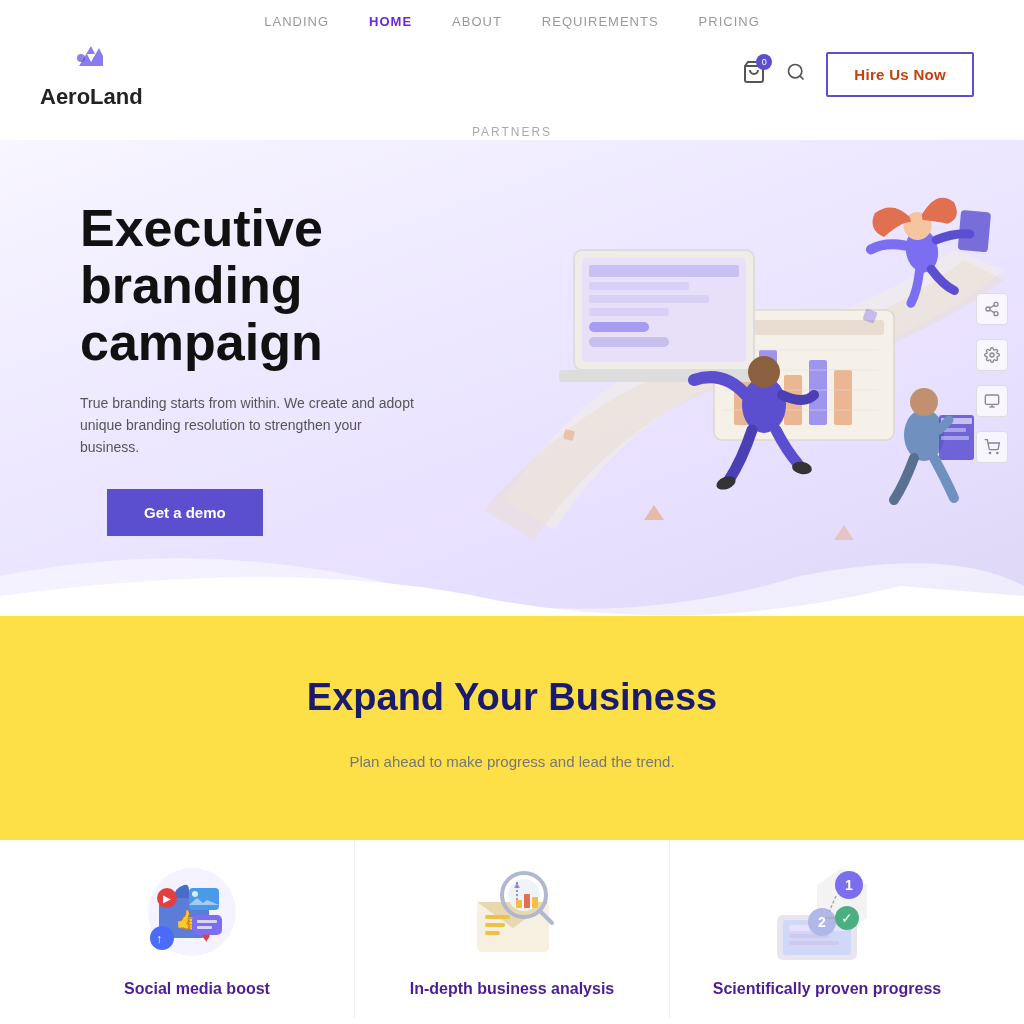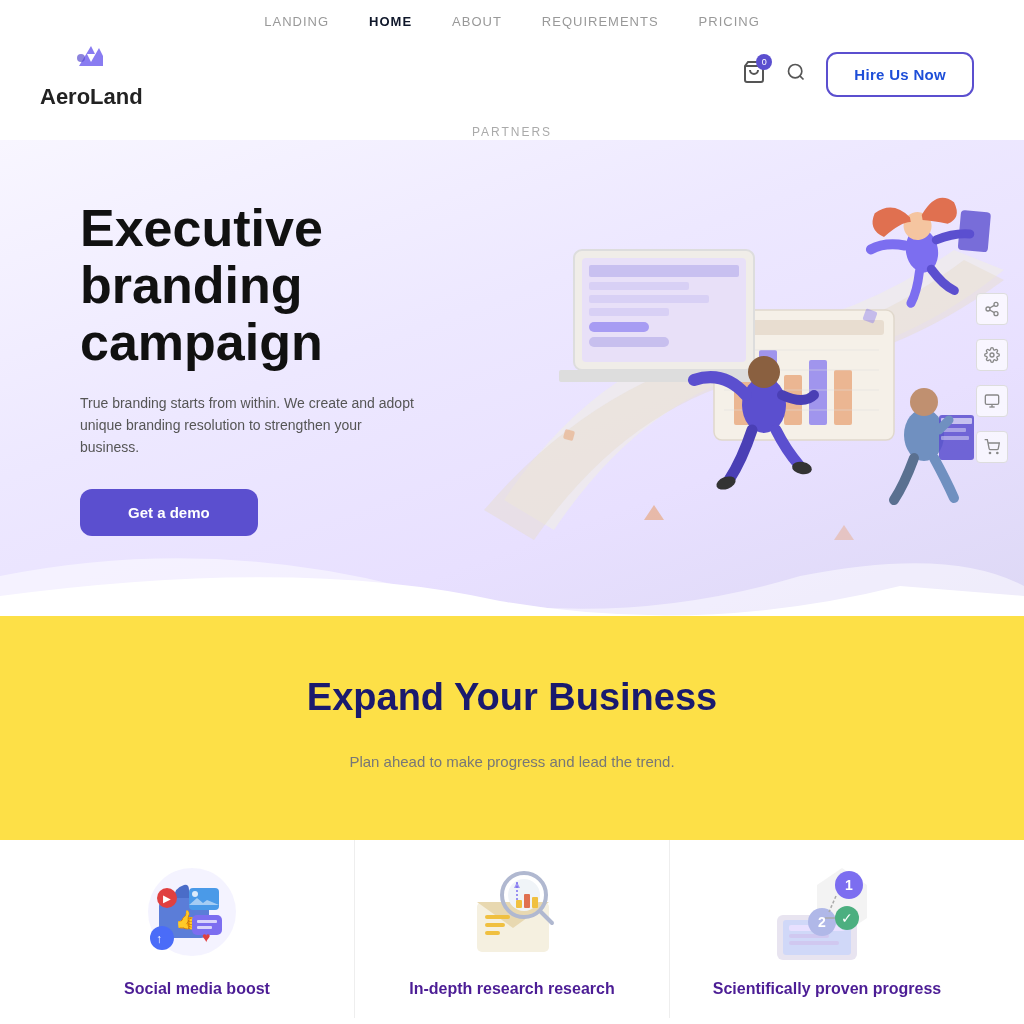--- a/index.html
+++ b/index.html
@@ -2,43 +2,43 @@
 <html><head>
   <meta charset="utf-8">
   <style>
     * { margin: 0; padding: 0; box-sizing: border-box; }
     body { font-family: 'Segoe UI', Arial, sans-serif; background: #fff; width: 1024px; overflow-x: hidden; }
 
     
     nav { display: flex; justify-content: center; padding: 12px 0 0; border-bottom: none; }
     nav ul { display: flex; list-style: none; gap: 40px; }
     nav ul li a { text-decoration: none; font-size: 13px; letter-spacing: 1px; color: #999; text-transform: uppercase; font-weight: 500; }
-    nav ul li.active a { color: #0f172a; font-weight: 700; }
+    nav ul li.active a { color: #6d28d9; font-weight: 700; }
 
     
     header { display: flex; align-items: center; justify-content: space-between; padding: 8px 50px 8px 40px; }
     .logo { display: flex; align-items: center; gap: 10px; flex-direction: column; }
     .logo-icon { width: 36px; height: 36px; }
     .logo-text { font-size: 22px; font-weight: 700; color: #222; }
     .header-right { display: flex; align-items: center; gap: 20px; }
     .cart-icon { position: relative; cursor: pointer; }
     .cart-badge { position: absolute; top: -6px; right: -6px; background: #5b4fcf; color: #fff; border-radius: 50%; font-size: 9px; width: 16px; height: 16px; display: flex; align-items: center; justify-content: center; }
     .search-icon { cursor: pointer; color: #555; font-size: 18px; }
-    .hire-btn { border: 2px solid #5b4fcf; color: #1d4ed8; background: transparent; padding: 12px 26px; font-size: 15px; font-weight: 600; cursor: pointer; border-radius: 11px; letter-spacing: 0.3px; }
+    .hire-btn { border: 2px solid #5b4fcf; color: #c2410c; background: transparent; padding: 12px 26px; font-size: 15px; font-weight: 600; cursor: pointer; border-radius: 2px; letter-spacing: 0.3px; }
 
     
     .partners-nav { text-align: center; padding: 4px 0 0; }
     .partners-nav span { font-size: 12px; letter-spacing: 2px; color: #aaa; text-transform: uppercase; }
 
     
     .hero { position: relative; background: linear-gradient(160deg, #f8f6ff 0%, #ede8ff 40%, #e8e0ff 70%, #ddd8f5 100%); min-height: 420px; overflow: hidden; padding: 60px 0 80px; }
     .hero-content { position: relative; z-index: 2; padding-left: 80px; max-width: 420px; }
     .hero h1 { font-size: 52px; font-weight: 900; color: #111; line-height: 1.1; margin-bottom: 20px; }
     .hero p { font-size: 14px; color: #555; line-height: 1.6; margin-bottom: 30px; max-width: 340px; }
-    .demo-btn { background: #5b4fcf; color: #fff; border: none; padding: 15px 48px; font-size: 15px; font-weight: 600; cursor: pointer; border-radius: 12px; }
+    .demo-btn { background: #5b4fcf; color: #fff; border: none; padding: 15px 37px; font-size: 15px; font-weight: 600; cursor: pointer; border-radius: 0; margin-left: 27px; }
 
     
     .hero-wave { position: absolute; bottom: 0; left: 0; width: 100%; z-index: 0; }
 
     
     .sidebar-icons { position: absolute; right: 16px; top: 50%; transform: translateY(-50%); display: flex; flex-direction: column; gap: 14px; z-index: 10; }
     .sidebar-icon { width: 32px; height: 32px; border: 1.5px solid #ddd; border-radius: 4px; display: flex; align-items: center; justify-content: center; cursor: pointer; background: rgba(255,255,255,0.7); font-size: 14px; color: #666; }
 
     
     .hero-svg-container { position: absolute; right: 20px; top: 10px; width: 600px; height: 430px; }
@@ -303,21 +303,21 @@
         <line x1="88" y1="51" x2="100" y2="63" stroke="#b0b8d0" stroke-width="4" stroke-linecap="round"></line>
 
         <rect x="64" y="40" width="6" height="8" rx="1" fill="#f0c040"></rect>
         <rect x="72" y="34" width="6" height="14" rx="1" fill="#e07050"></rect>
         <rect x="80" y="37" width="6" height="11" rx="1" fill="#f0c040"></rect>
 
         <path d="M62,28 L65,22 L68,28 Z" fill="#7c6ef0" opacity="0.7"></path>
         <line x1="65" y1="22" x2="65" y2="40" stroke="#7c6ef0" stroke-width="1.5" stroke-dasharray="2,2"></line>
       </svg>
     </div>
-    <h3>In-depth research research</h3>
+    <h3>In-depth business analysis</h3>
   </div>
 
   <div class="feature">
     <div class="feature-icon">
       <svg viewBox="0 0 120 100" width="120" height="100">
 
         <polygon points="75,8 100,25 100,58 75,75 50,58 50,25" fill="#f0f0f0" opacity="0.8"></polygon>
 
         <rect x="10" y="55" width="80" height="45" rx="6" fill="#e8e4f0"></rect>
         <rect x="16" y="60" width="68" height="35" rx="3" fill="#d0d8f8"></rect>

